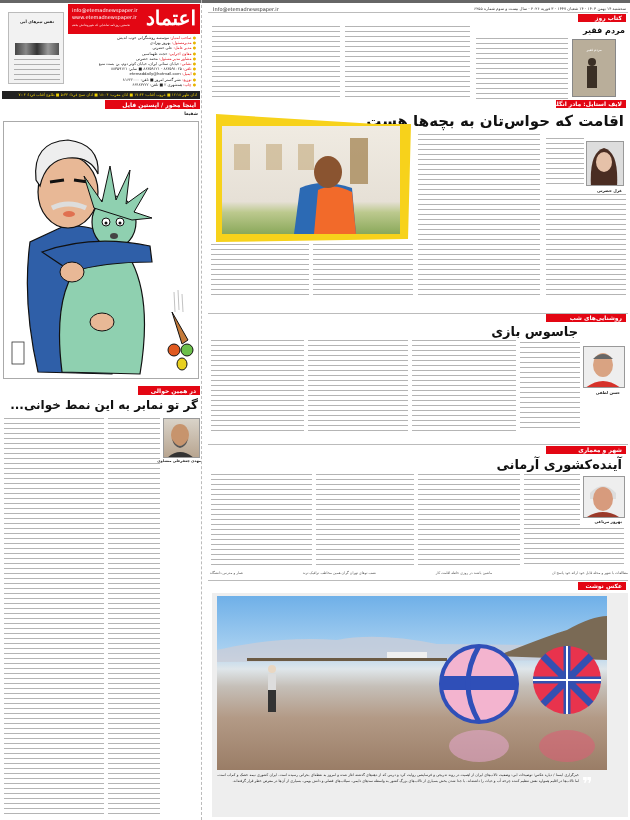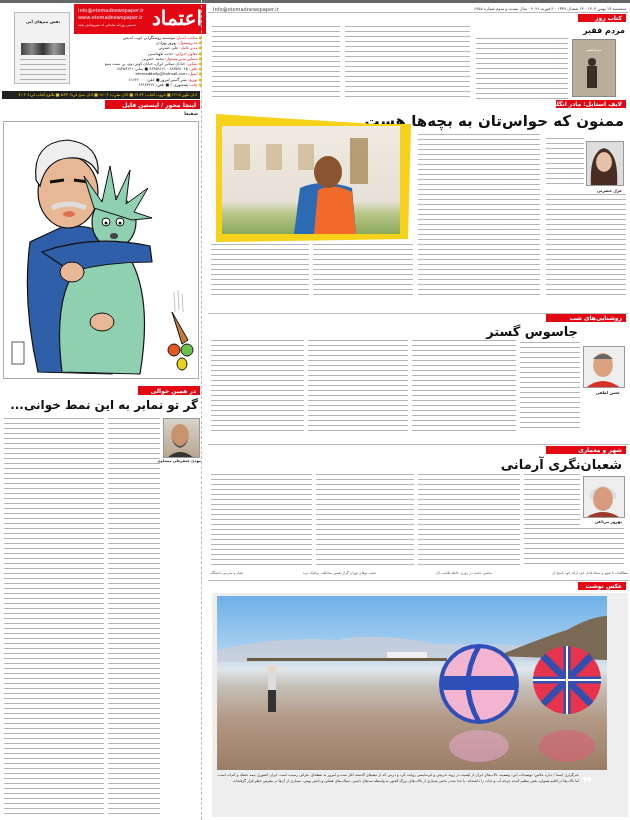--- a/index.html
+++ b/index.html
@@ -10,21 +10,21 @@
 .lines{background:repeating-linear-gradient(to bottom,#777 0,#777 1px,transparent 1px,transparent 5px);opacity:.55}
 .hl{font-family:"DejaVu Sans",sans-serif;font-weight:bold;color:#111;white-space:nowrap}
 .rule{background:#bbb;height:1px}
 .photo{overflow:hidden}
 </style>
 </head>
 <body>
 
 <div class="abs" style="left:0;top:0;width:630px;height:3px;background:#666"></div>
 
-<div class="abs" style="left:8px;top:4px;width:198px;height:98px;background:#fff">
+<div class="abs" style="left:2px;top:4px;width:198px;height:98px;background:#fff">
 
   <div class="abs" style="right:0;top:0;width:132px;height:30px;background:#e30613"></div>
   <div class="abs hl" style="right:4px;top:2px;font-size:20px;color:#fff;font-family:'DejaVu Serif',serif">اعتماد</div>
   <div class="abs" style="left:70px;top:3px;font-size:5px;color:#fff;direction:ltr">info@etemadnewspaper.ir</div>
   <div class="abs" style="left:70px;top:10px;font-size:5px;color:#fff;direction:ltr">www.etemadnewspaper.ir</div>
   <div class="abs" style="left:70px;top:19px;width:58px;font-size:3px;color:#fff;white-space:nowrap;overflow:hidden">نخستین روزنامه تماشایی که شهروندانش بخشی از خبرهایش تولید می شوند</div>
 
   <div class="abs" style="left:6px;top:8px;width:56px;height:72px;background:#f2f2f2;border:1px solid #bbb">
     <div class="abs" style="left:4px;top:6px;width:48px;font-size:4px;font-weight:bold;text-align:center;color:#222">نفس تیم‌های آبی</div>
     <div class="abs" style="left:6px;top:30px;width:44px;height:12px;background:linear-gradient(90deg,#444,#888,#333,#999,#555)"></div>
@@ -110,21 +110,21 @@
   <svg width="44" height="40">
       <rect x="16" y="14" width="10" height="22" fill="#3a2f25"></rect>
       <circle cx="21" cy="10" r="4" fill="#3a2f25"></circle>
     </svg>
 </div>
 <div class="abs lines" style="left:476px;top:38px;width:92px;height:62px"></div>
 <div class="abs lines" style="left:345px;top:26px;width:125px;height:74px"></div>
 <div class="abs lines" style="left:212px;top:26px;width:128px;height:74px"></div>
 
 <div class="abs redbar" style="right:4px;top:100px;width:70px;height:8px;line-height:6px">لایف استایل: مادر انگلی</div>
-<div class="abs hl" style="right:6px;top:112px;font-size:15px">ممنون که حواس‌تان به بچه‌ها هست</div>
+<div class="abs hl" style="right:6px;top:112px;font-size:15px">اقامت که حواس‌تان به بچه‌ها هست</div>
 
 <div class="abs" style="left:216px;top:114px;width:195px;height:130px">
   <svg width="195" height="130">
       <polygon points="0,0 160,10 195,10 192,125 0,128" fill="#f7d21b"></polygon>
     </svg>
   <div class="abs photo" style="left:6px;top:12px;width:178px;height:108px;background:linear-gradient(180deg,#f0ebe2 0%,#e6e0d6 70%,#bcc98e 80%,#8aa85a 100%)">
     <svg width="178" height="108">
       <rect x="12" y="18" width="16" height="26" fill="#c9b28a" opacity=".7"></rect>
       <rect x="44" y="18" width="16" height="26" fill="#c9b28a" opacity=".7"></rect>
       <rect x="76" y="18" width="16" height="26" fill="#c9b28a" opacity=".7"></rect>
@@ -144,37 +144,37 @@
 </div>
 <div class="abs" style="right:8px;top:188px;font-size:4px;font-weight:bold;color:#222">غزل حضرتی</div>
 <div class="abs lines" style="left:546px;top:138px;width:38px;height:50px"></div>
 <div class="abs lines" style="left:546px;top:194px;width:80px;height:102px"></div>
 <div class="abs lines" style="left:418px;top:134px;width:122px;height:164px"></div>
 <div class="abs lines" style="left:313px;top:244px;width:100px;height:54px"></div>
 <div class="abs lines" style="left:211px;top:244px;width:98px;height:54px"></div>
 <div class="abs rule" style="left:208px;top:313px;width:420px"></div>
 
 <div class="abs redbar" style="right:4px;top:314px;width:80px;height:8px;line-height:6px">روشنایی‌های شب</div>
-<div class="abs hl" style="right:52px;top:324px;font-size:13px">جاسوس گستر</div>
+<div class="abs hl" style="right:52px;top:324px;font-size:13px">جاسوس بازی</div>
 <div class="abs photo" style="left:583px;top:346px;width:42px;height:42px;background:#eee;border:1px solid #999">
   <svg width="42" height="42">
       <ellipse cx="21" cy="18" rx="10" ry="12" fill="#d9a382"></ellipse>
       <path d="M11 12 Q21 2 31 12" fill="#666"></path>
       <path d="M2 42 Q21 26 40 42 Z" fill="#d6322a"></path>
     </svg>
 </div>
 <div class="abs" style="right:10px;top:390px;font-size:4px;font-weight:bold;color:#222">حسن لطفی</div>
 <div class="abs lines" style="left:520px;top:342px;width:60px;height:90px"></div>
 <div class="abs lines" style="left:412px;top:340px;width:104px;height:95px"></div>
 <div class="abs lines" style="left:308px;top:340px;width:100px;height:95px"></div>
 <div class="abs lines" style="left:211px;top:340px;width:93px;height:95px"></div>
 <div class="abs rule" style="left:208px;top:444px;width:420px"></div>
 
 <div class="abs redbar" style="right:4px;top:446px;width:80px;height:8px;line-height:6px">شهر و معماری</div>
-<div class="abs hl" style="right:8px;top:457px;font-size:13px">شعبان‌نگری آرمانی</div>
+<div class="abs hl" style="right:8px;top:457px;font-size:13px">آینده‌کشوری آرمانی</div>
 <div class="abs photo" style="left:583px;top:476px;width:42px;height:42px;background:#eee;border:1px solid #999">
   <svg width="42" height="42">
       <path d="M8 16 Q21 2 34 16 L34 22 L8 22 Z" fill="#ddd"></path>
       <ellipse cx="21" cy="22" rx="10" ry="12" fill="#d79b7d"></ellipse>
       <path d="M2 42 Q21 28 40 42 Z" fill="#9b3a2a"></path>
     </svg>
 </div>
 <div class="abs" style="right:8px;top:519px;font-size:4px;font-weight:bold;color:#222">بهروز مرباغی</div>
 <div class="abs lines" style="left:524px;top:474px;width:56px;height:52px"></div>
 <div class="abs lines" style="left:524px;top:528px;width:100px;height:40px"></div>

